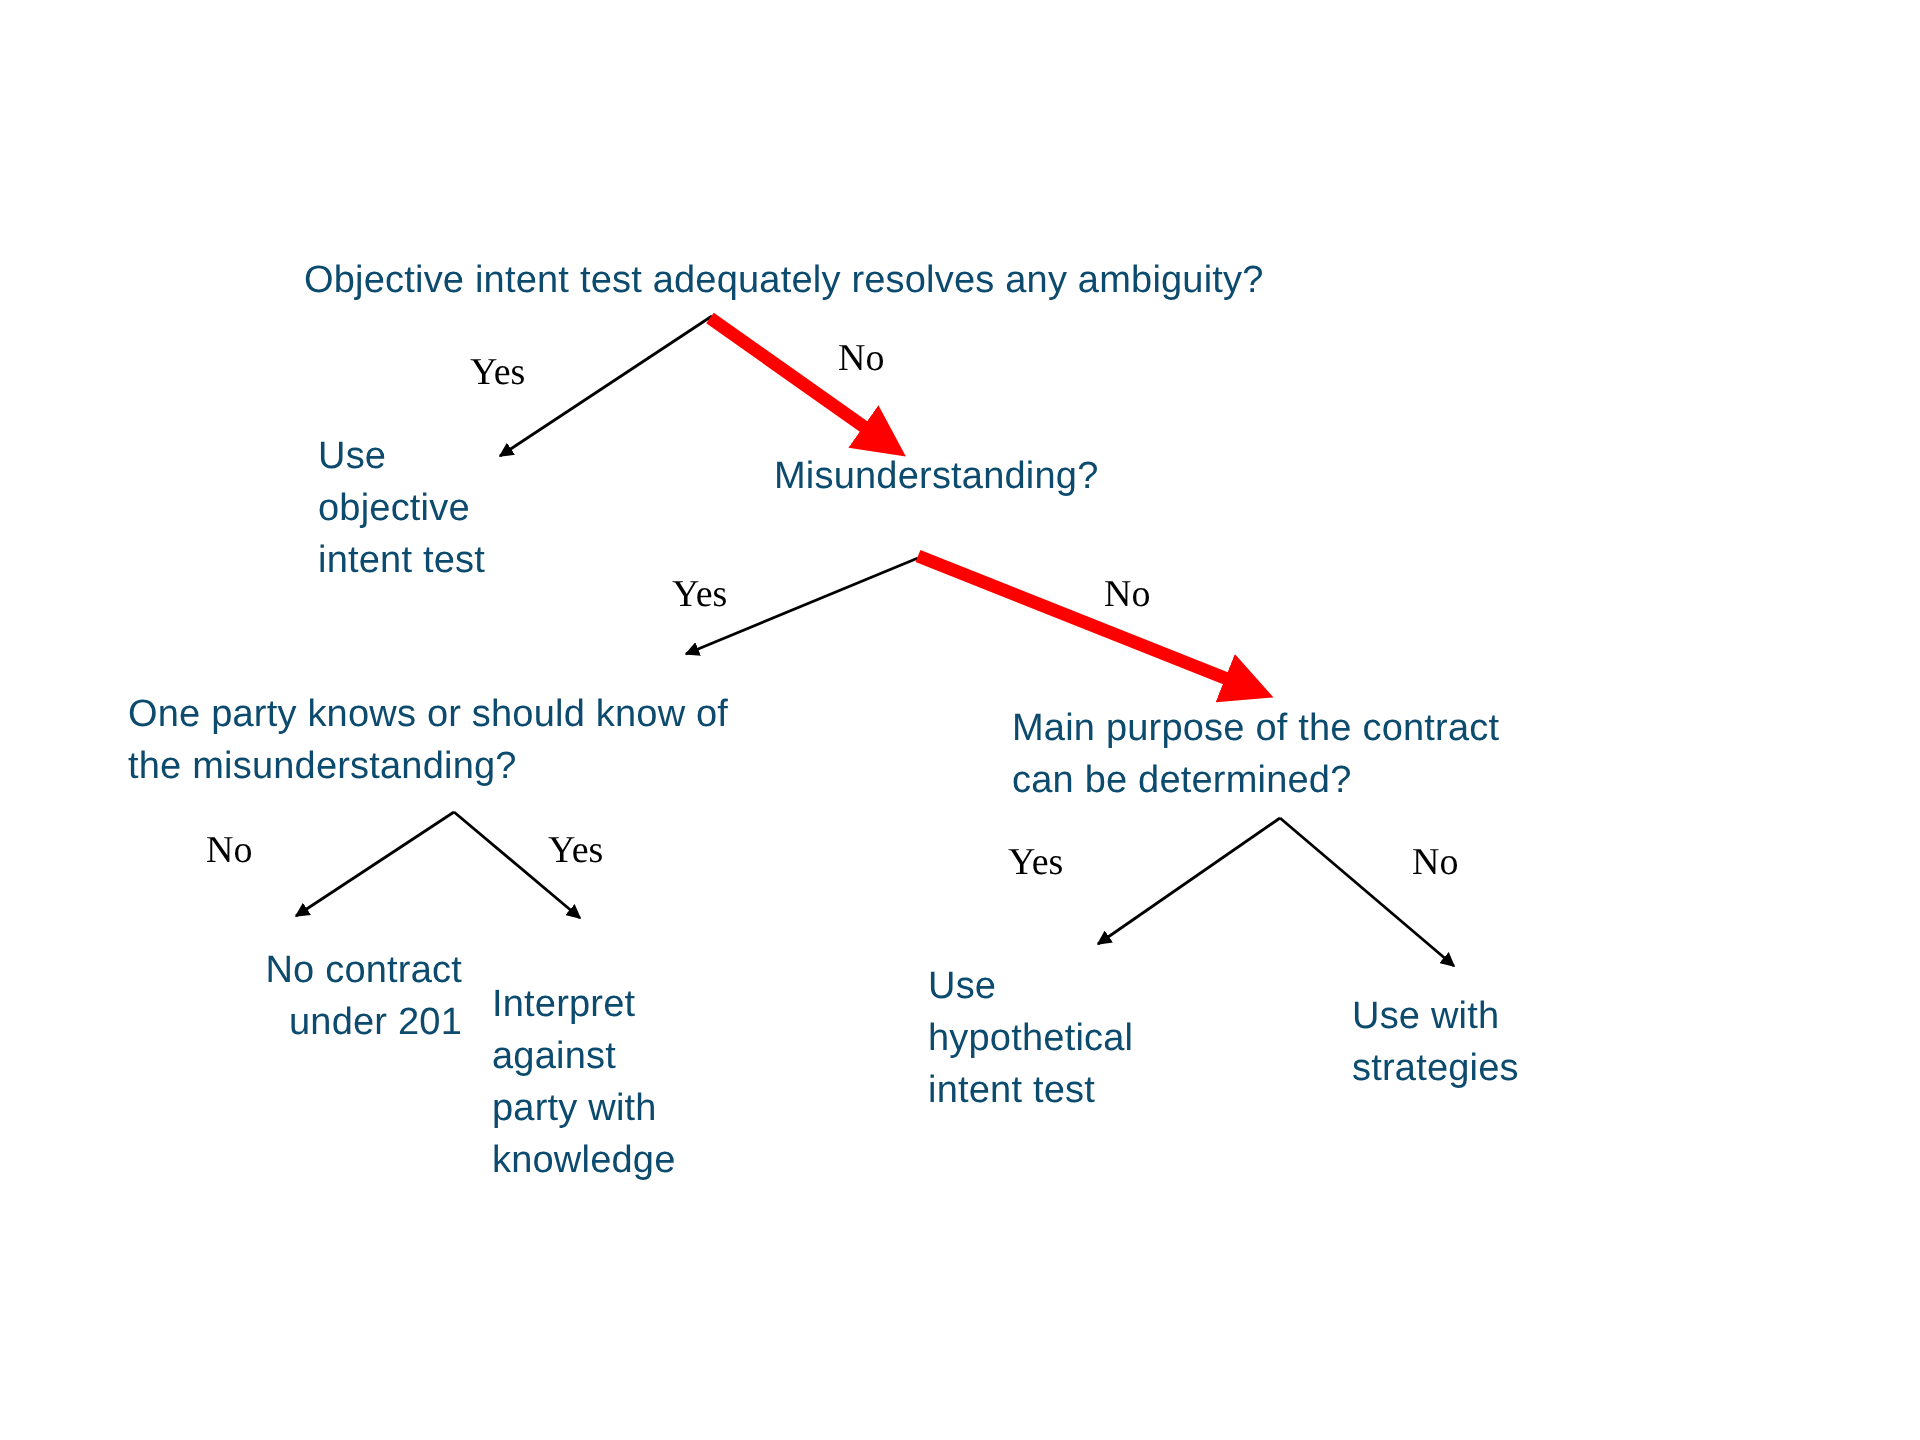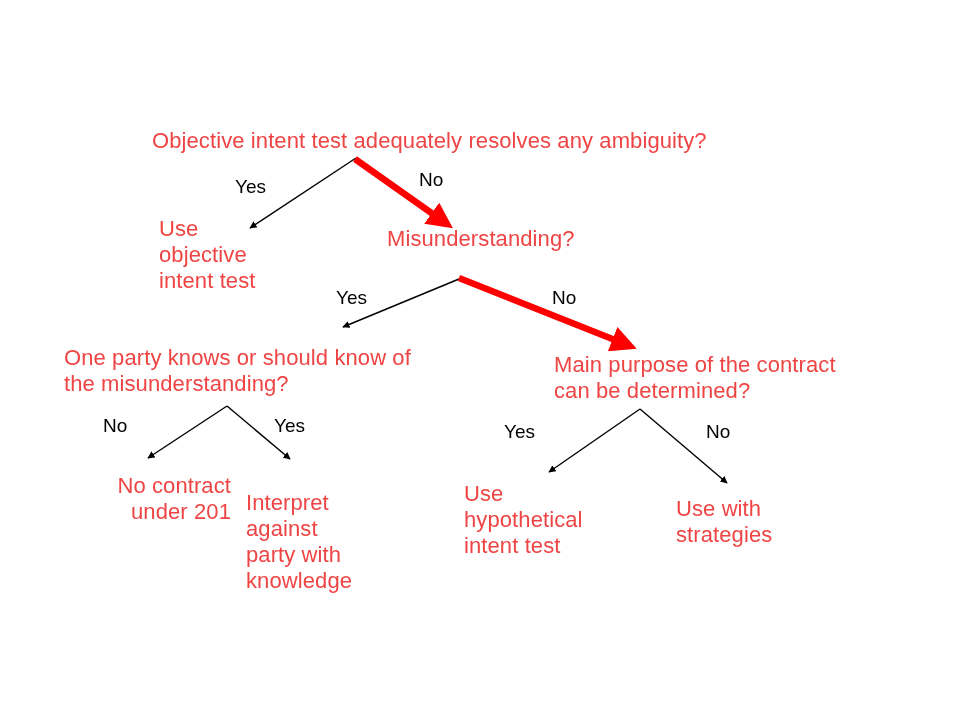--- a/index.html
+++ b/index.html
@@ -19,29 +19,29 @@
   #edges {
     position: absolute;
     left: 0;
     top: 0;
     width: 960px;
     height: 720px;
   }
   .node-text {
     position: absolute;
     font-family: "Liberation Sans", sans-serif;
-    font-size: 22px;
+    font-size: 19px;
     line-height: 26px;
-    color: #ef4444;
+    color: #0c4a6e;
     white-space: pre-line;
     letter-spacing: 0.1px;
   }
   .edge-label {
     position: absolute;
-    font-family: Liberation Sans, sans-serif;
+    font-family: Liberation Serif, serif;
     font-size: 19px;
     line-height: 22px;
     color: #000000;
   }
 </style>
 </head>
 <body>
 
 <div id="canvas">
 
@@ -67,21 +67,21 @@
   </svg>
 
   <div id="node-layer">
       <div class="node-text" style="left: 152px; top: 128px; width: 620px;">Objective intent test adequately resolves any ambiguity?</div>
       <div class="node-text" style="left: 159px; top: 216px; width: 140px;">Use
 objective
 intent test</div>
       <div class="node-text" style="left: 387px; top: 226px; width: 220px;">Misunderstanding?</div>
       <div class="node-text" style="left: 64px; top: 345px; width: 390px;">One party knows or should know of
 the misunderstanding?</div>
-      <div class="node-text" style="left: 506px; top: 352px; width: 320px; margin-left: 48px;">Main purpose of the contract
+      <div class="node-text" style="left: 506px; top: 352px; width: 320px;">Main purpose of the contract
 can be determined?</div>
       <div class="node-text" style="left: 71px; top: 473px; width: 160px; text-align: right;">No contract
 under 201</div>
       <div class="node-text" style="left: 246px; top: 490px; width: 150px;">Interpret
 against
 party with
 knowledge</div>
       <div class="node-text" style="left: 464px; top: 481px; width: 150px;">Use
 hypothetical
 intent test</div>

